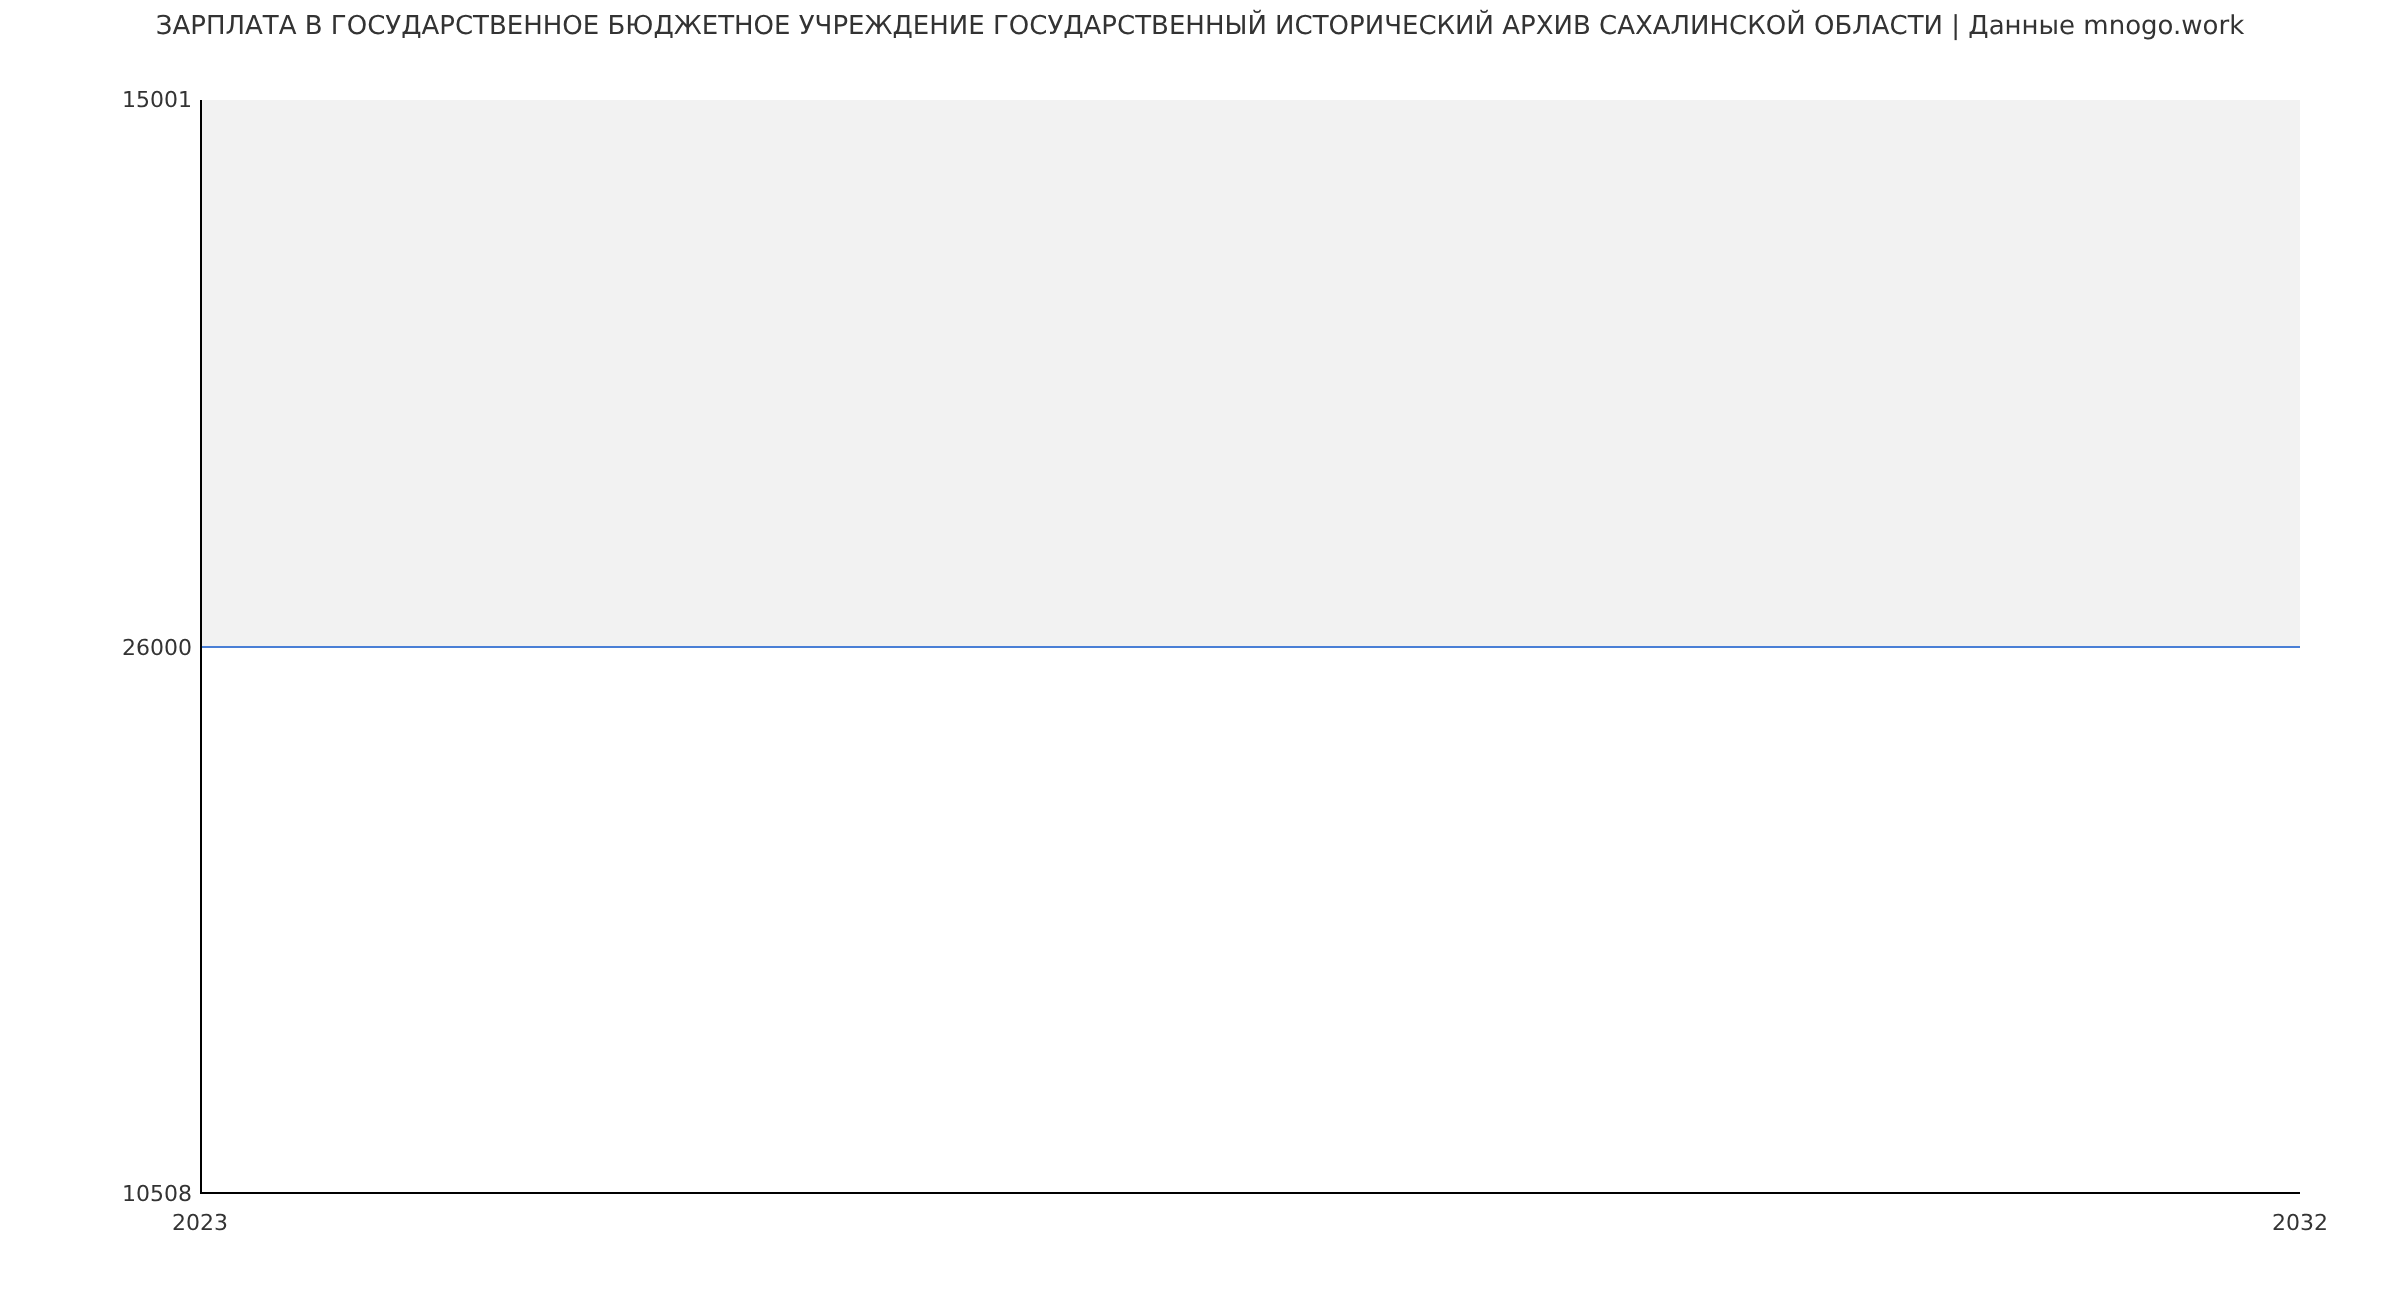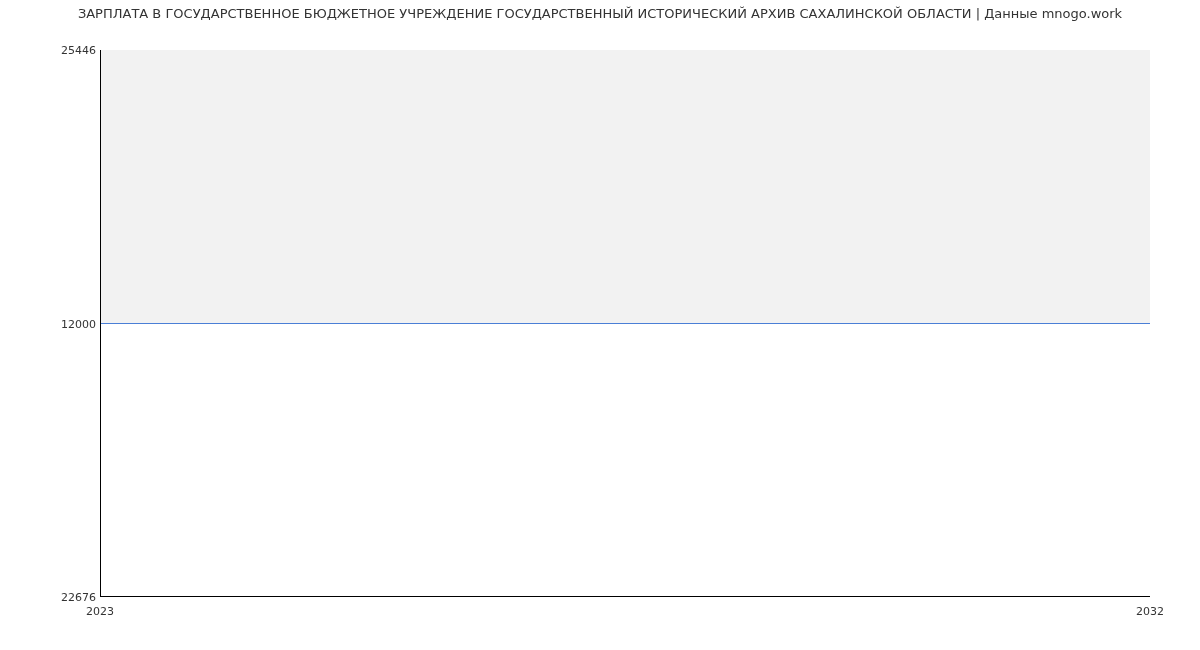--- a/index.html
+++ b/index.html
@@ -83,20 +83,20 @@
 
 <div class="chart-container">
 
   <div class="chart-title">ЗАРПЛАТА В ГОСУДАРСТВЕННОЕ БЮДЖЕТНОЕ УЧРЕЖДЕНИЕ ГОСУДАРСТВЕННЫЙ ИСТОРИЧЕСКИЙ АРХИВ САХАЛИНСКОЙ ОБЛАСТИ | Данные mnogo.work</div>
 
   <div class="plot-area">
     <div class="fill-upper"></div>
     <div class="line-mid"></div>
   </div>
 
-  <div class="ytick top">25446</div>
-  <div class="ytick mid">12000</div>
-  <div class="ytick bot">22676</div>
+  <div class="ytick top">15001</div>
+  <div class="ytick mid">26000</div>
+  <div class="ytick bot">10508</div>
 
   <div class="xtick left">2023</div>
   <div class="xtick right">2032</div>
 
 </div>
 
 </body></html>

